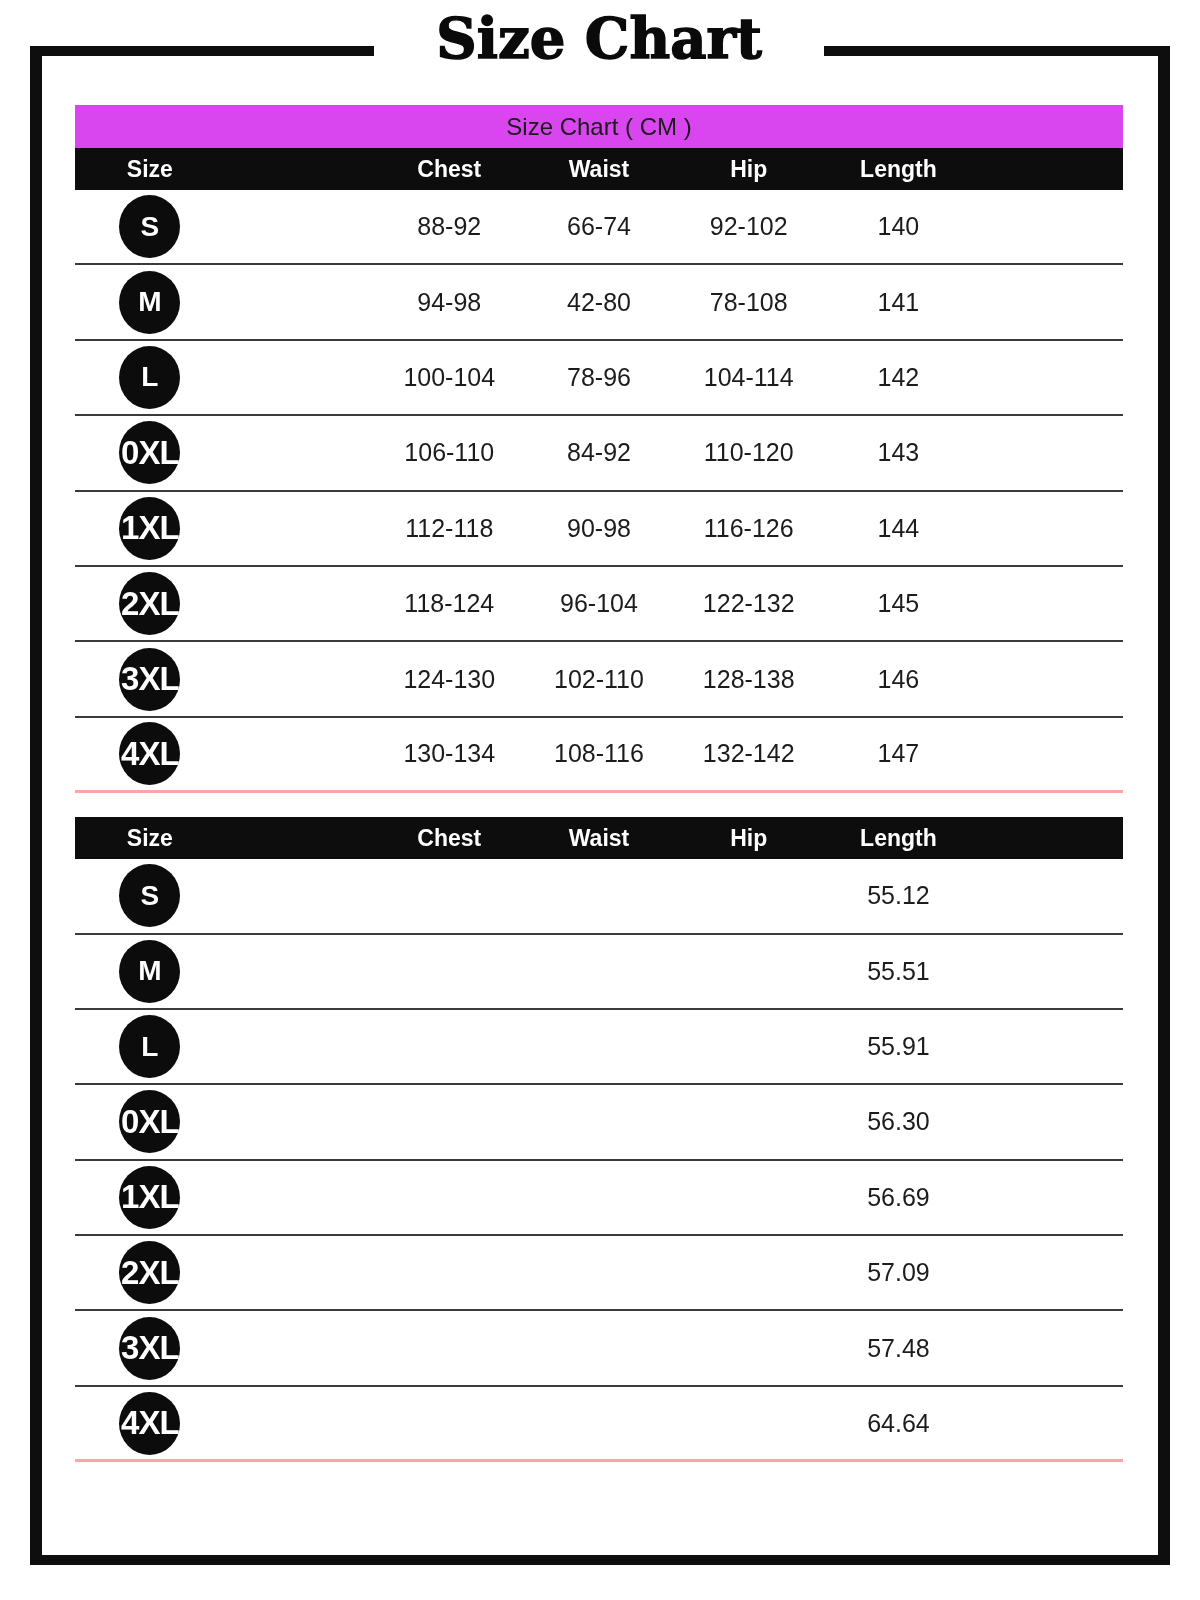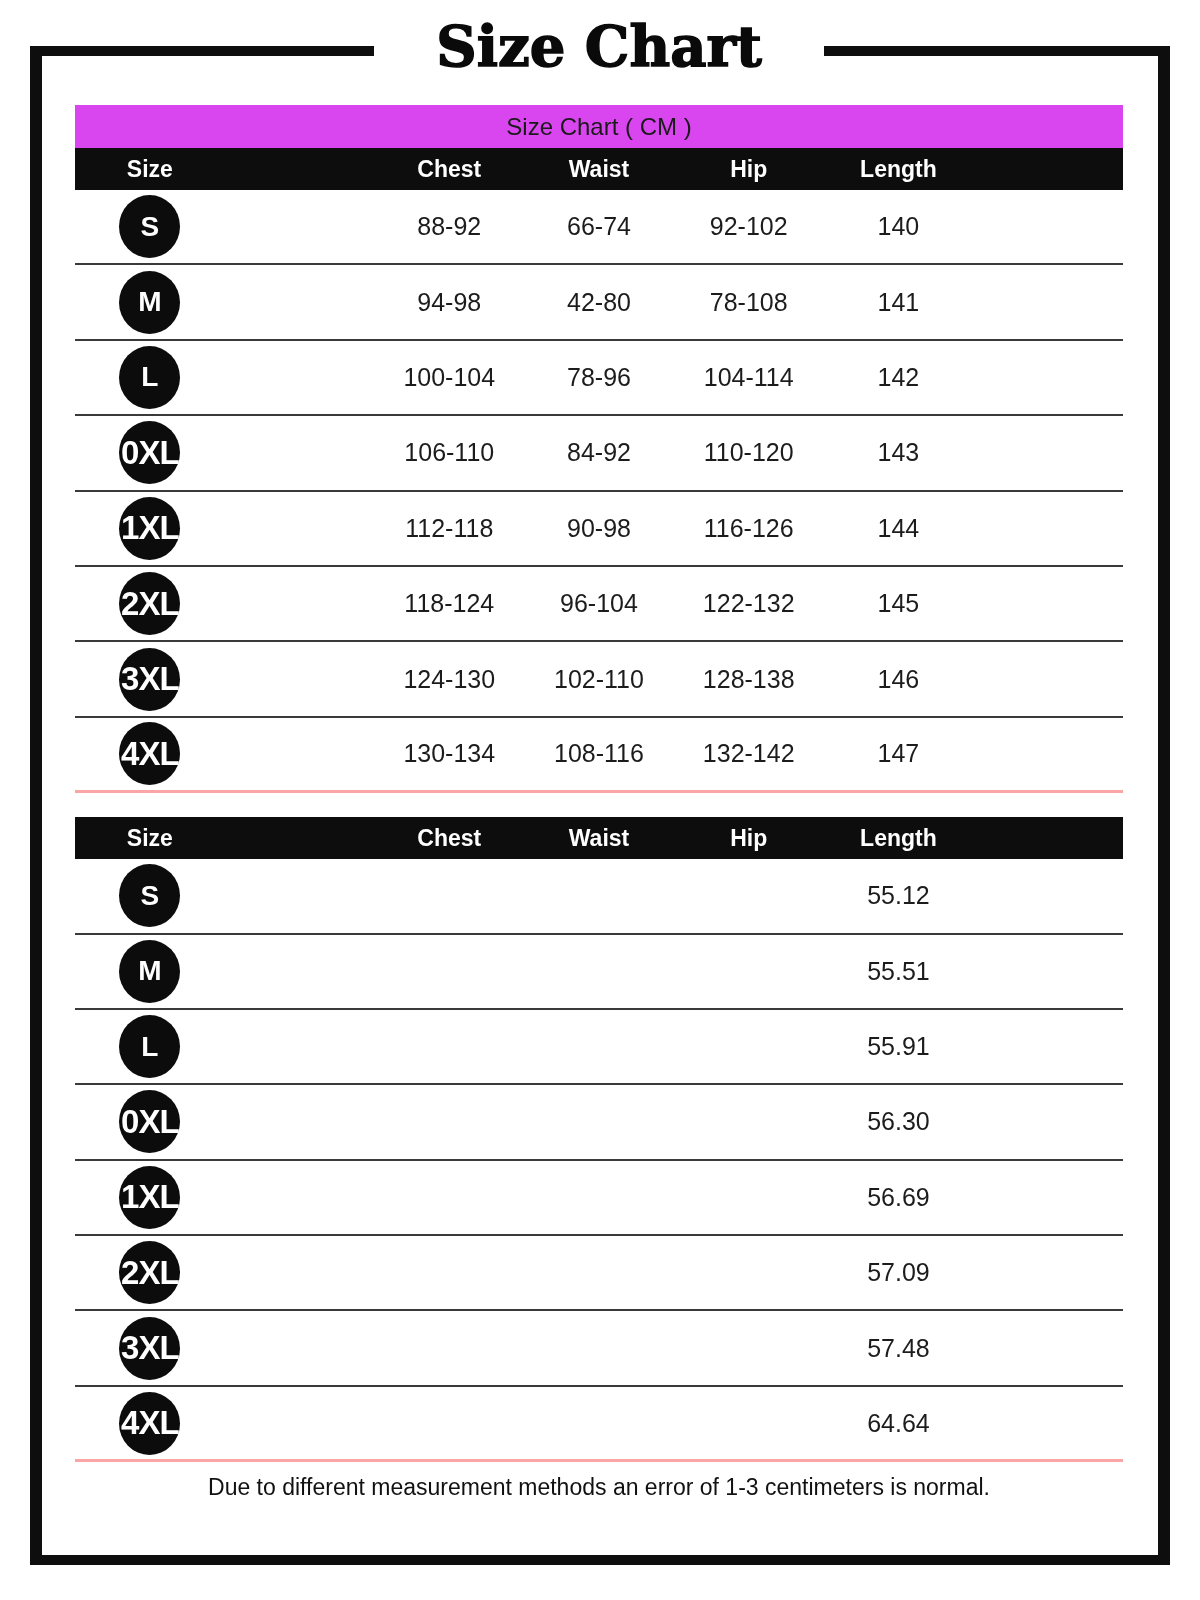--- a/index.html
+++ b/index.html
@@ -35,21 +35,21 @@
     top: 0;
     width: 450px;
     height: 92px;
     background: #ffffff;
     z-index: 2;
     display: flex;
     justify-content: center;
     align-items: flex-start;
   }
   .page-title {
-    margin: 8px;
+    margin: 0;
     padding-top: 4px;
     font-family: "DejaVu Serif", serif;
     font-weight: bold;
     font-size: 56px;
     line-height: 68px;
     color: #0a0a0a;
     -webkit-text-stroke: 1.5px #0a0a0a;
     white-space: nowrap;
   }
 
@@ -349,15 +349,14 @@
           <div class="cell"></div>
           <div class="cell"></div>
           <div class="cell"></div>
           <div class="cell"></div>
           <div class="cell">64.64</div>
           <div class="cell"></div>
         </div>
       </div>
   </section>
 
-  <div class="footer-note">Due to different measurement methods an error of 1-3 centimeters is normal.</div>
 
 </div>
 
 </body></html>

